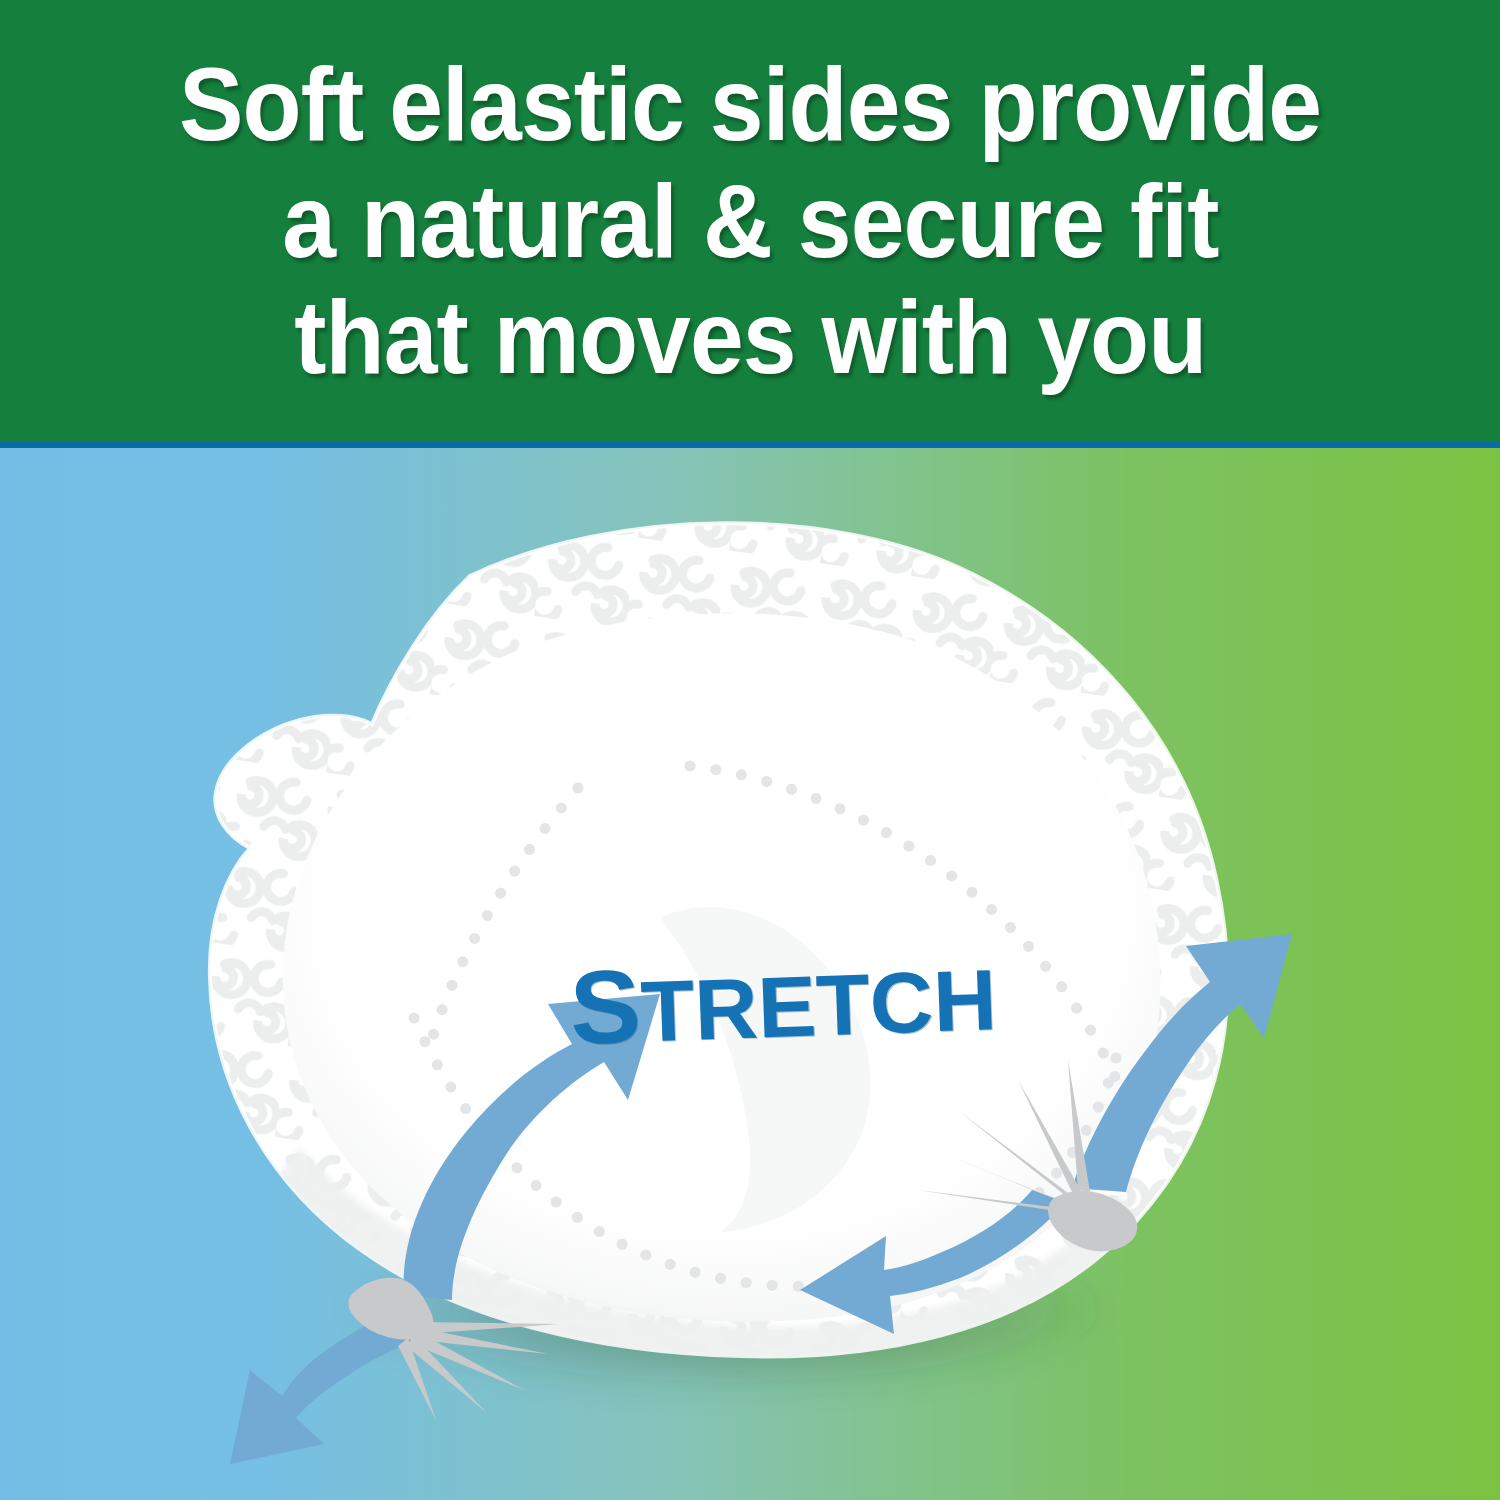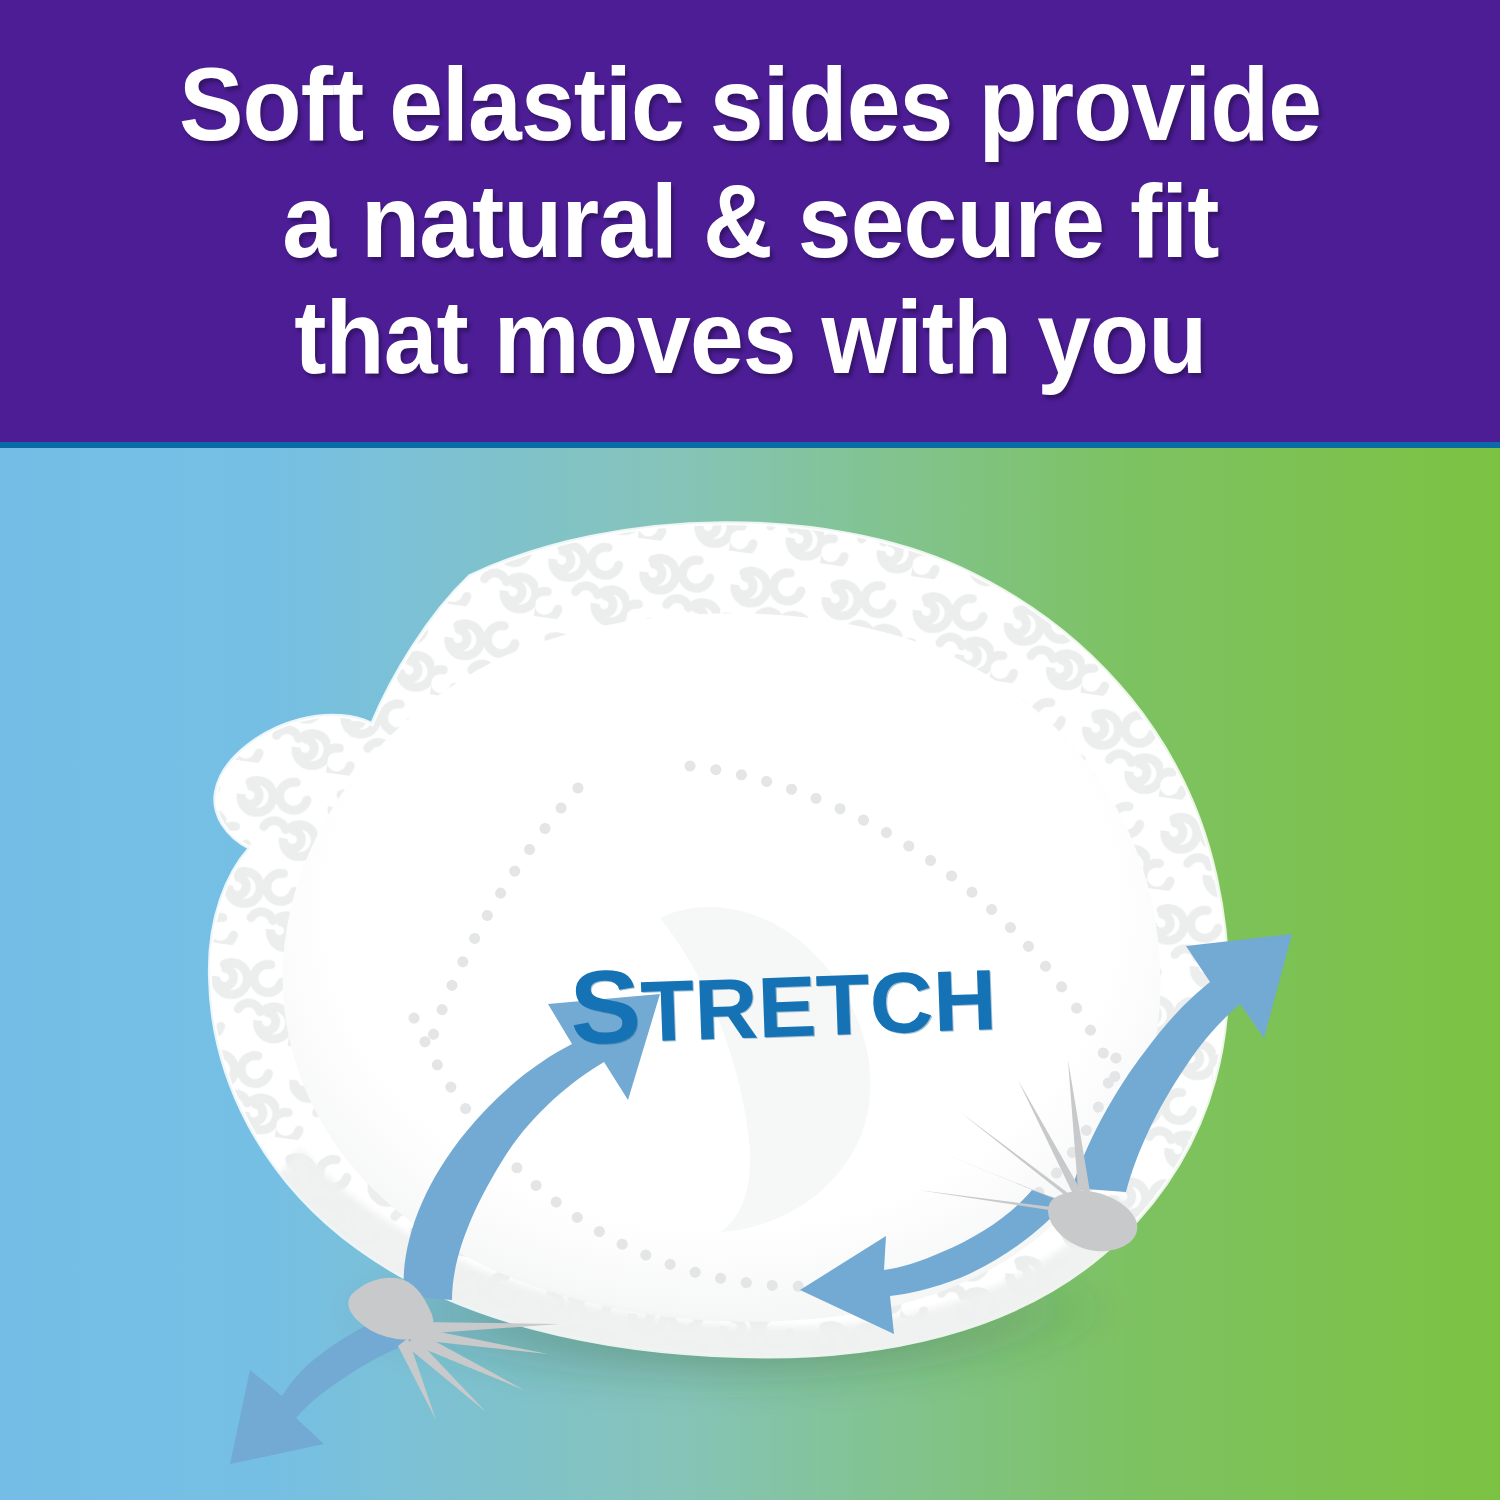--- a/index.html
+++ b/index.html
@@ -14,21 +14,21 @@
     overflow: hidden;
     font-family: "Liberation Sans", sans-serif;
   }
 
   
   .header-band {
     position: absolute;
     left: 0; top: 0;
     width: 1500px;
     height: 448px;
-    background: #4c1d95;
+    background: #15803d;
     display: flex;
     flex-direction: column;
     align-items: center;
     justify-content: center;
     box-sizing: border-box;
     padding-bottom: 6px;
   }
   .header-band::after{
     content:"";
     position:absolute;

